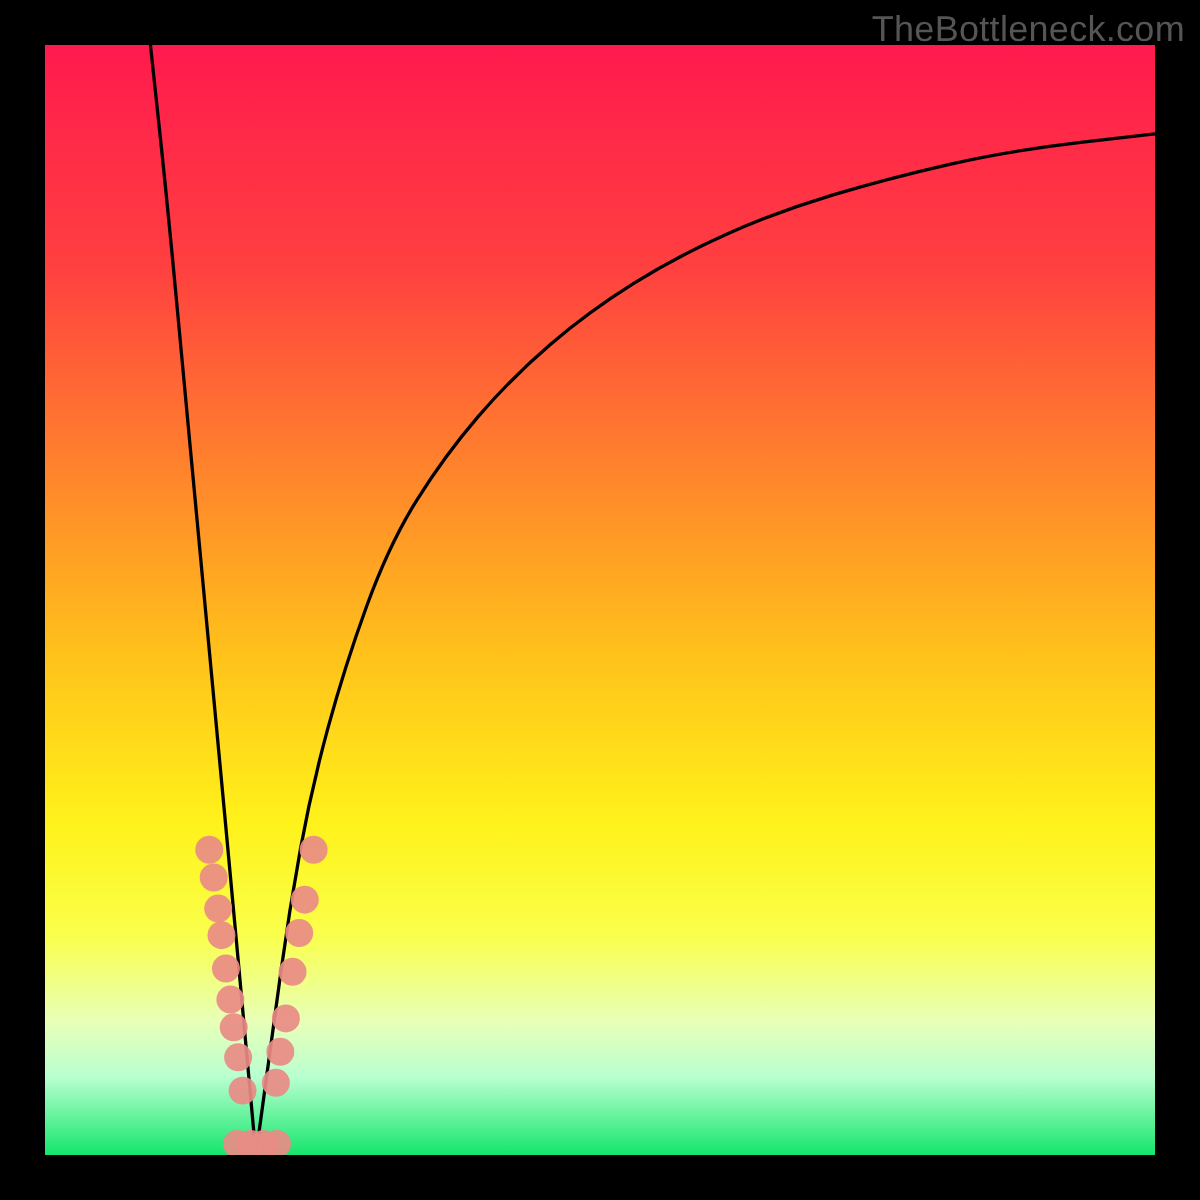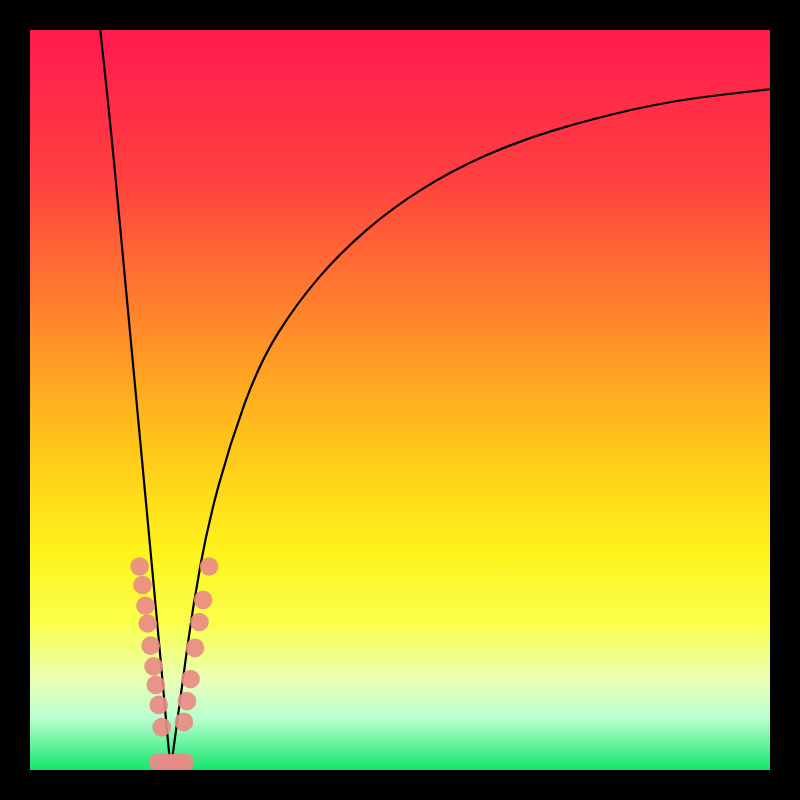--- a/index.html
+++ b/index.html
@@ -75,13 +75,14 @@
         <circle cx="154.66" cy="732.6" r="9.324" fill="#e98b85" fill-opacity="0.92"></circle>
         <circle cx="153.92000000000002" cy="691.9" r="9.324" fill="#e98b85" fill-opacity="0.92"></circle>
         <circle cx="156.88" cy="671.18" r="9.324" fill="#e98b85" fill-opacity="0.92"></circle>
         <circle cx="160.58" cy="648.98" r="9.324" fill="#e98b85" fill-opacity="0.92"></circle>
         <circle cx="165.02" cy="617.9" r="9.324" fill="#e98b85" fill-opacity="0.92"></circle>
         <circle cx="169.45999999999998" cy="592" r="9.324" fill="#e98b85" fill-opacity="0.92"></circle>
         <circle cx="173.16" cy="569.8" r="9.324" fill="#e98b85" fill-opacity="0.92"></circle>
         <circle cx="179.07999999999998" cy="536.5" r="9.324" fill="#e98b85" fill-opacity="0.92"></circle>
       </svg>
   </div>
+  <div class="watermark">TheBottleneck.com</div>
 </div>
 
 </body></html>

